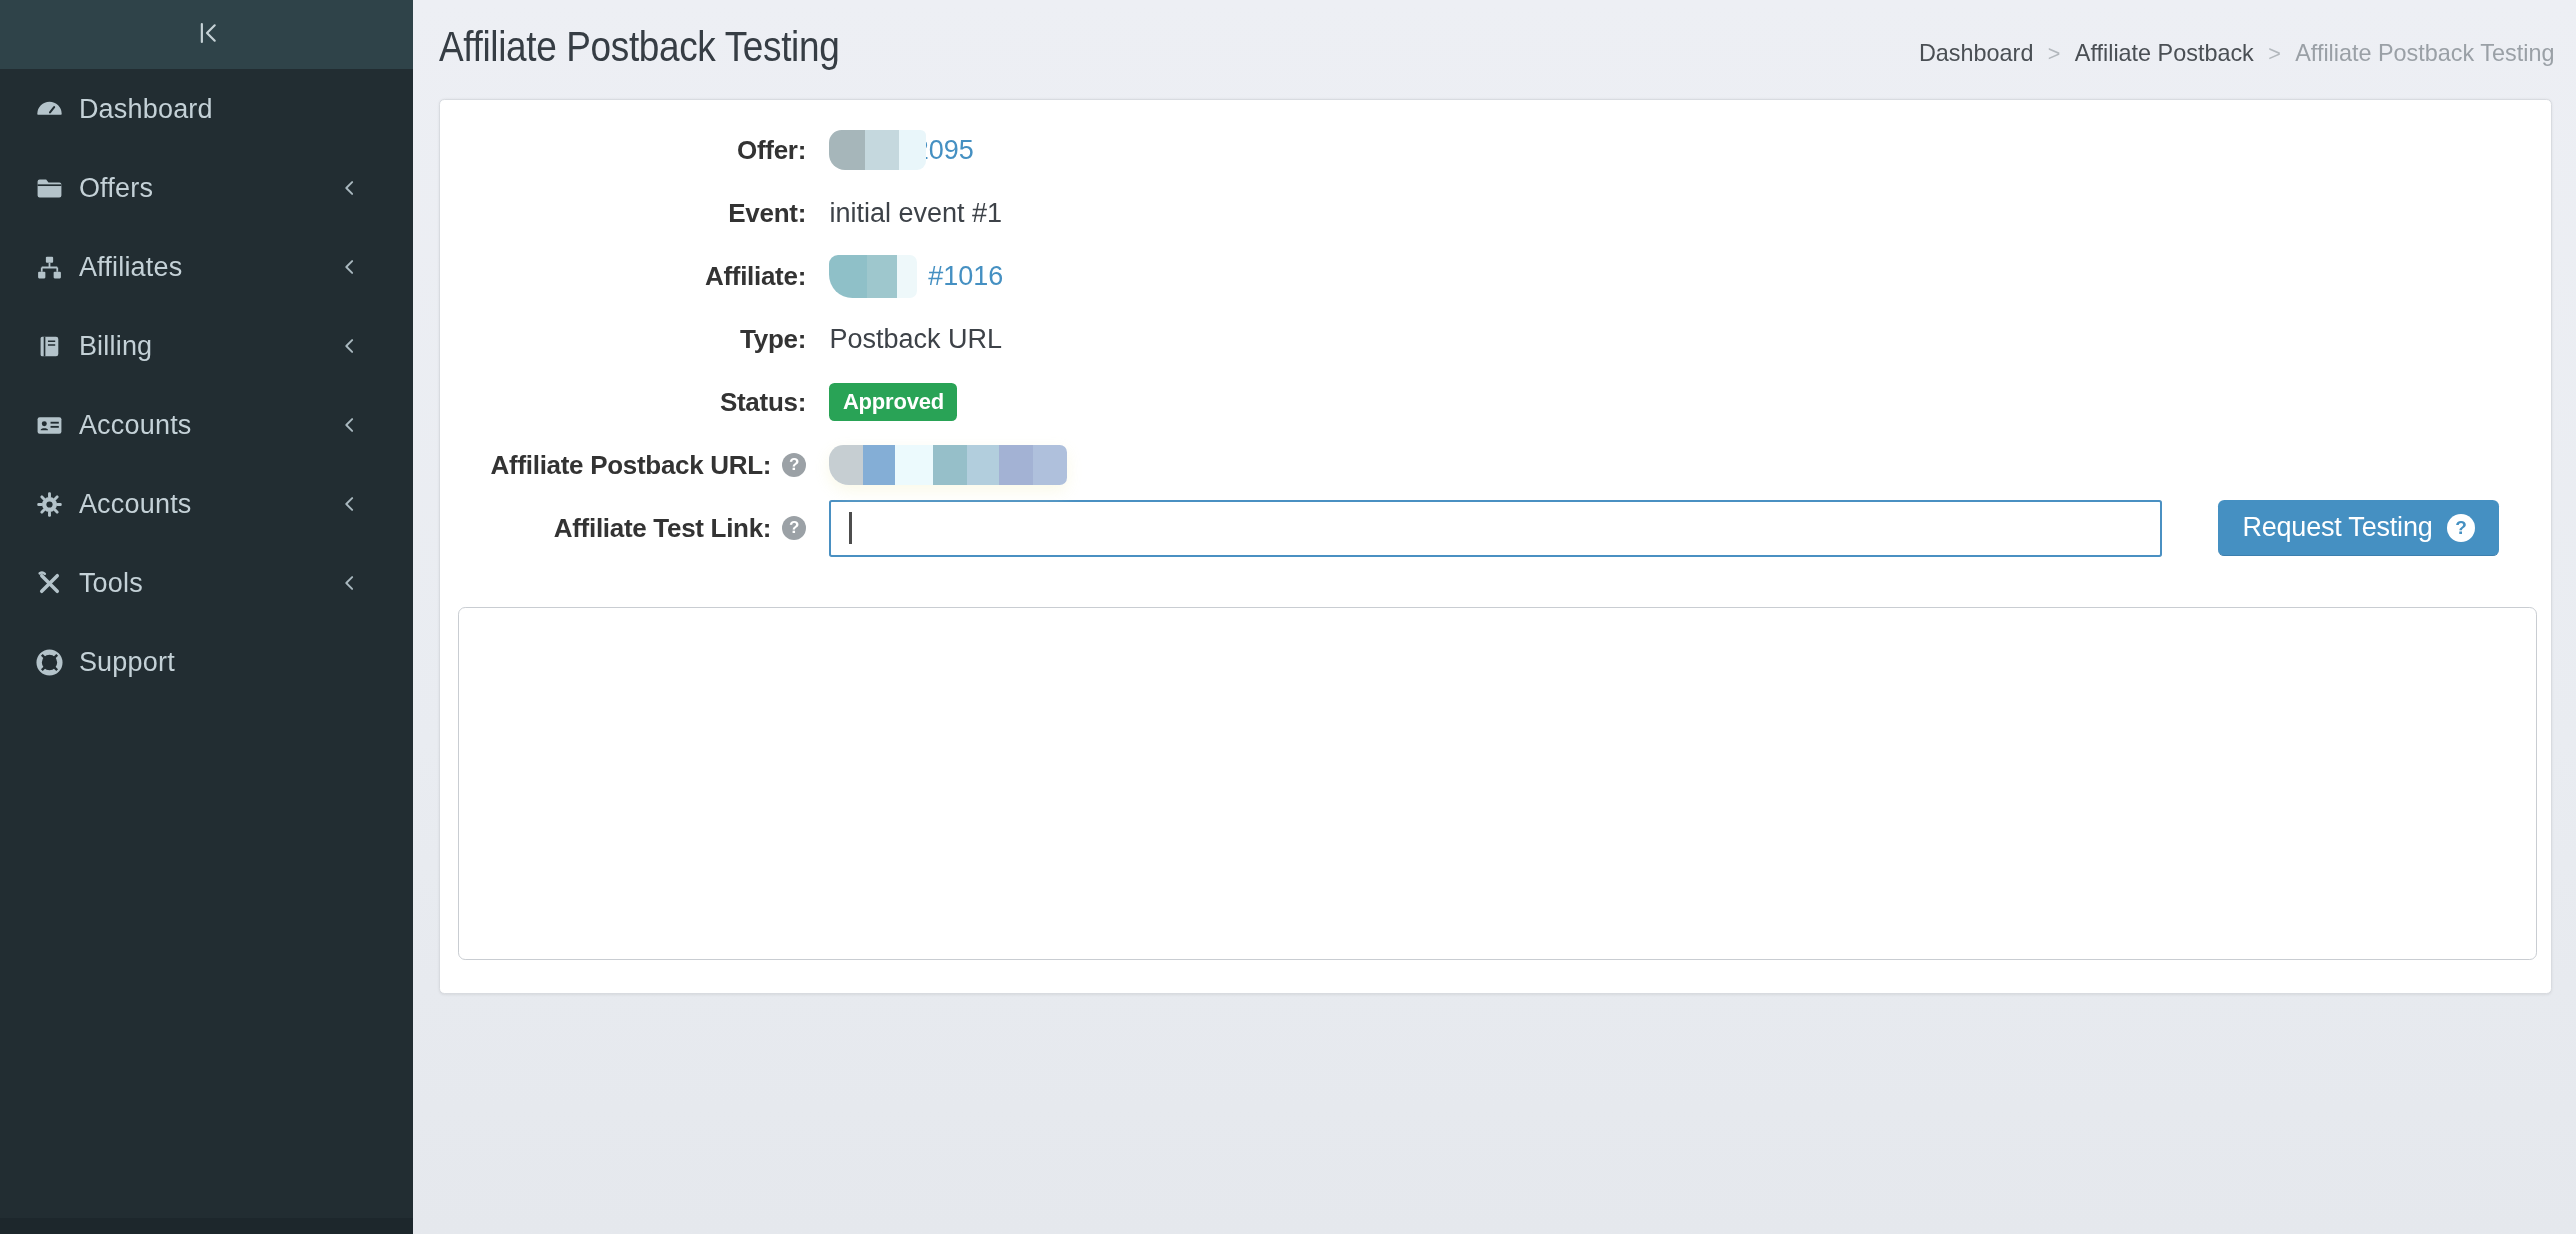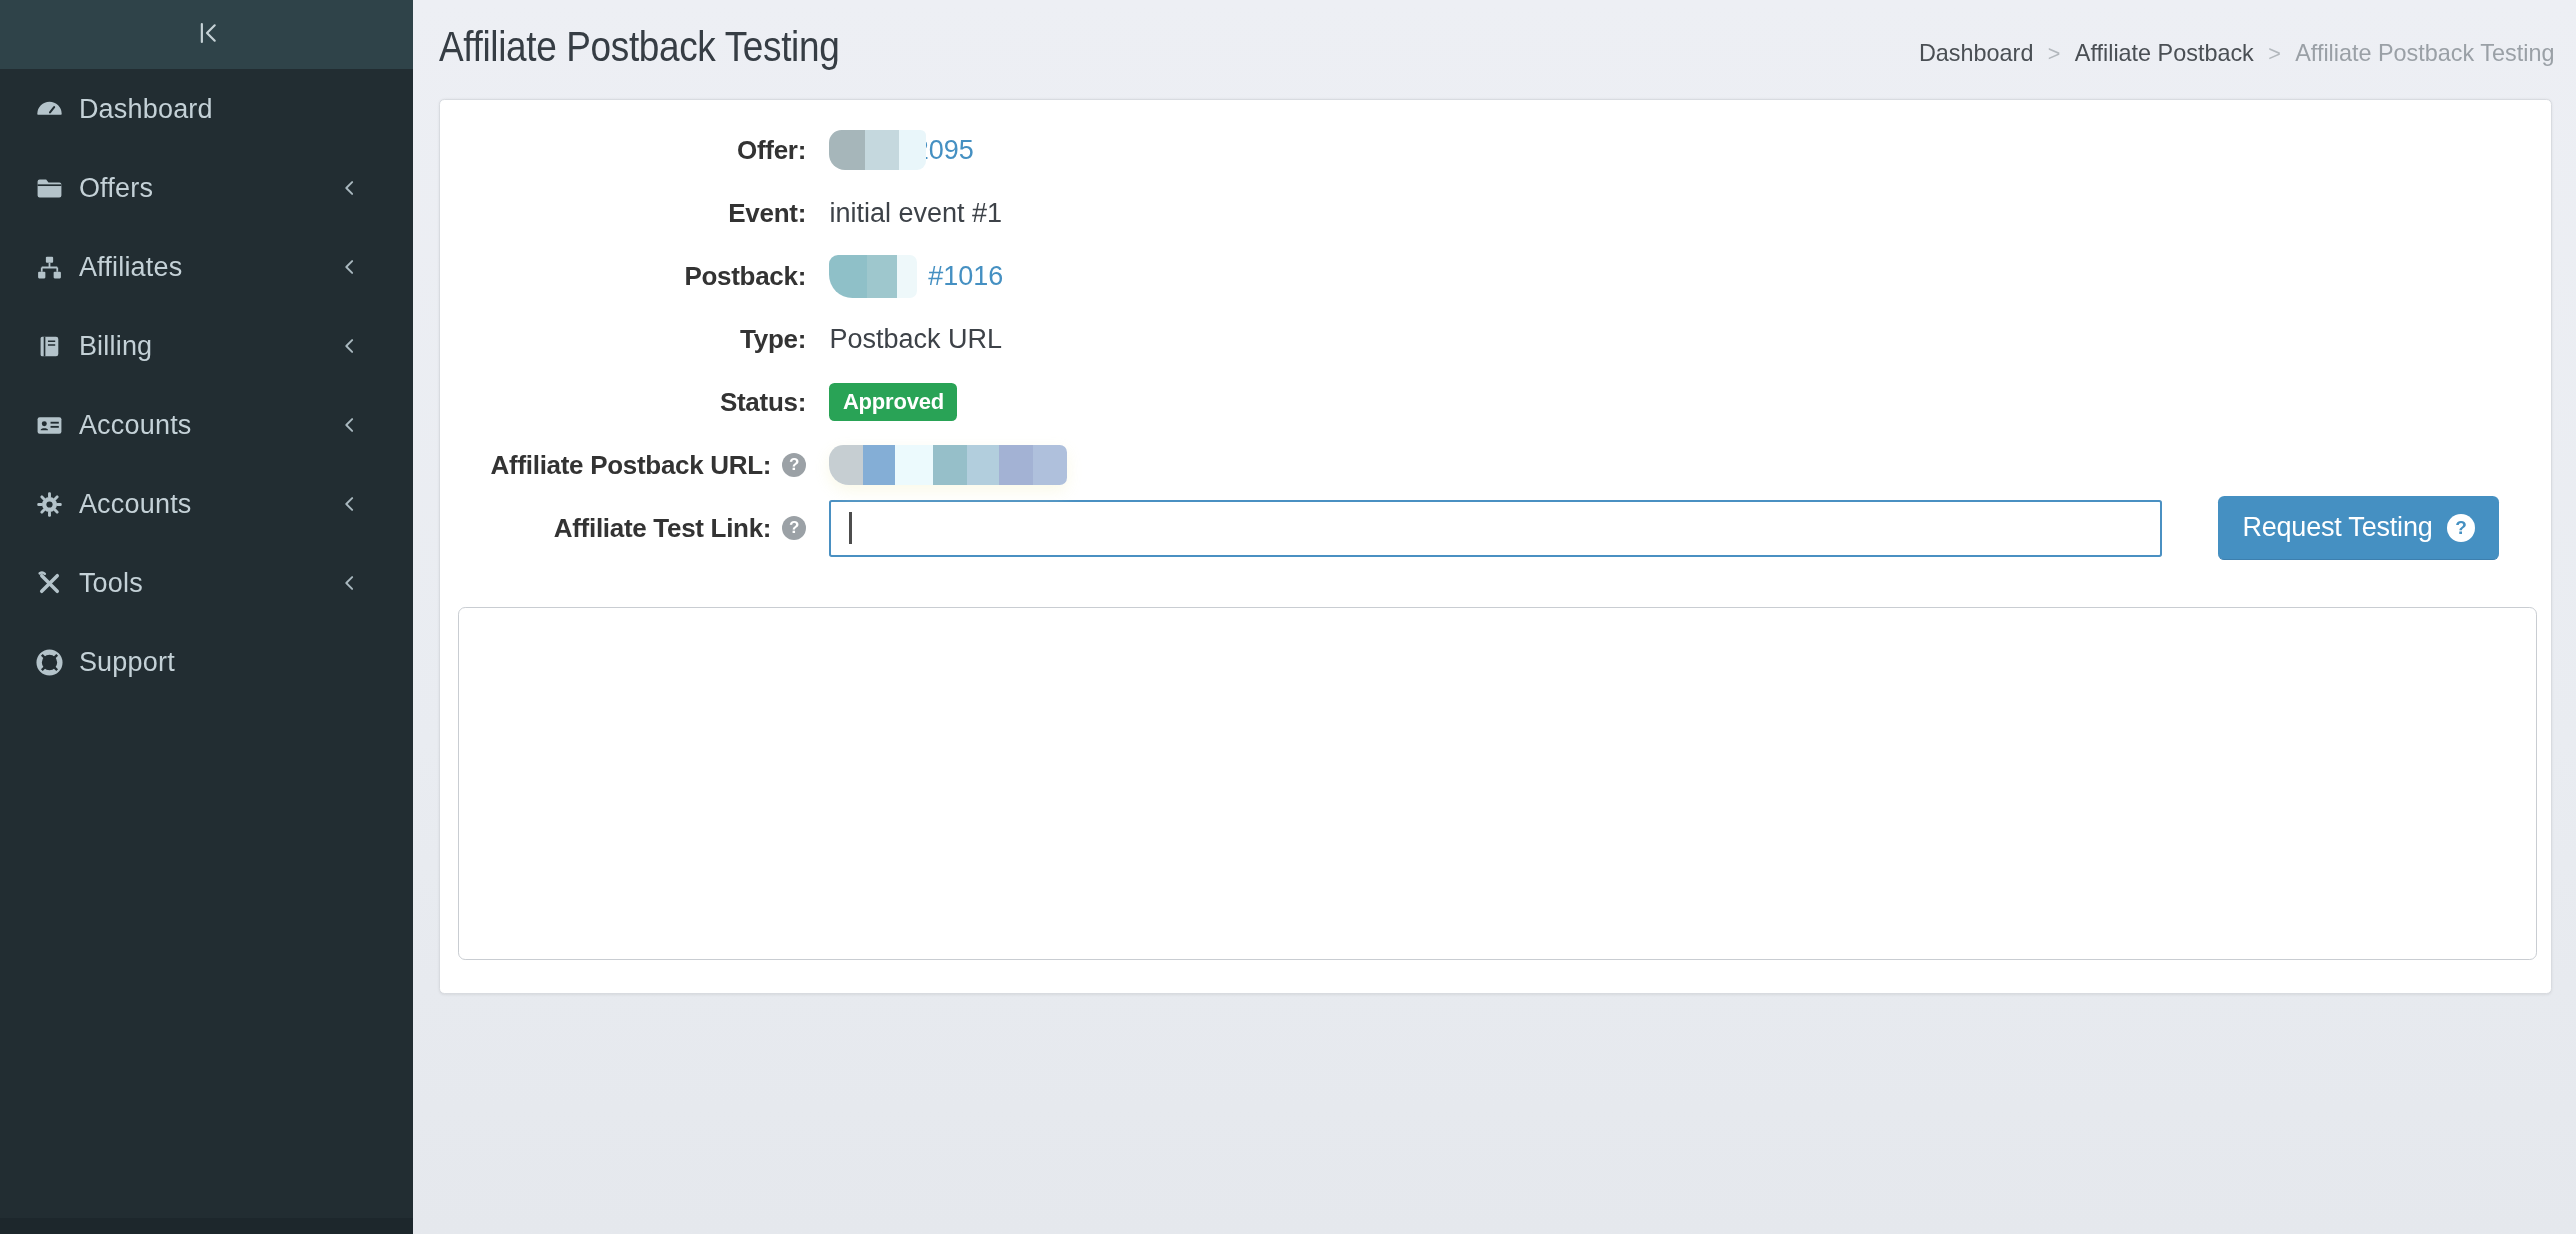--- a/index.html
+++ b/index.html
@@ -73,21 +73,21 @@
   
   .input-wrap{position:relative;}
   .test-input{
     width:1333px;height:57px;box-sizing:border-box;border:2.7px solid #4a90c2;border-radius:2.7px;
     background:#fff;font-size:26px;padding:0 18px;outline:none;color:#333;
     font-family:"Liberation Sans","DejaVu Sans",sans-serif;
   }
   .caret{position:absolute;left:20px;top:12.6px;width:2.7px;height:32px;background:#4d4d4d;animation:blink 1.1s steps(1) infinite;}
   @keyframes blink{50%{opacity:0;}}
   .request-btn{
-    margin-left:56px;height:64px;padding:0 24px;background:#4590c2;border:none;border-bottom:1.8px solid #3d7fae;
+    margin-left:56px;height:56px;padding:0 24px;background:#4590c2;border:none;border-bottom:1.8px solid #3d7fae;
     border-radius:6.3px;color:#fff;font-size:27px;display:flex;align-items:center;gap:14.4px;cursor:pointer;
     font-family:"Liberation Sans","DejaVu Sans",sans-serif;letter-spacing:-0.2px;
   }
   .request-btn .q-circle{
     width:28px;height:28px;border-radius:50%;background:#fff;color:#4590c2;font-weight:700;font-size:19px;
     display:flex;align-items:center;justify-content:center;
   }
   
   .results-panel{margin:47px 14.4px 0 18px;height:353px;border:1.8px solid #c9cdd2;border-radius:7.2px;background:#fff;box-sizing:border-box;}
 </style>
@@ -274,21 +274,21 @@
           <a class="link">2095</a>
         </div>
       </div>
 
       <div class="frow">
         <div class="frow-label">Event:</div>
         <div class="frow-value">initial event #1</div>
       </div>
 
       <div class="frow">
-        <div class="frow-label">Postback:</div>
+        <div class="frow-label">Affiliate:</div>
         <div class="frow-value">
           <span class="blob blob-affiliate">
               <span class="s1"></span>
               <span class="s2"></span>
               <span class="s3"></span>
             </span>
           <a class="link">#1016</a>
         </div>
       </div>
 

